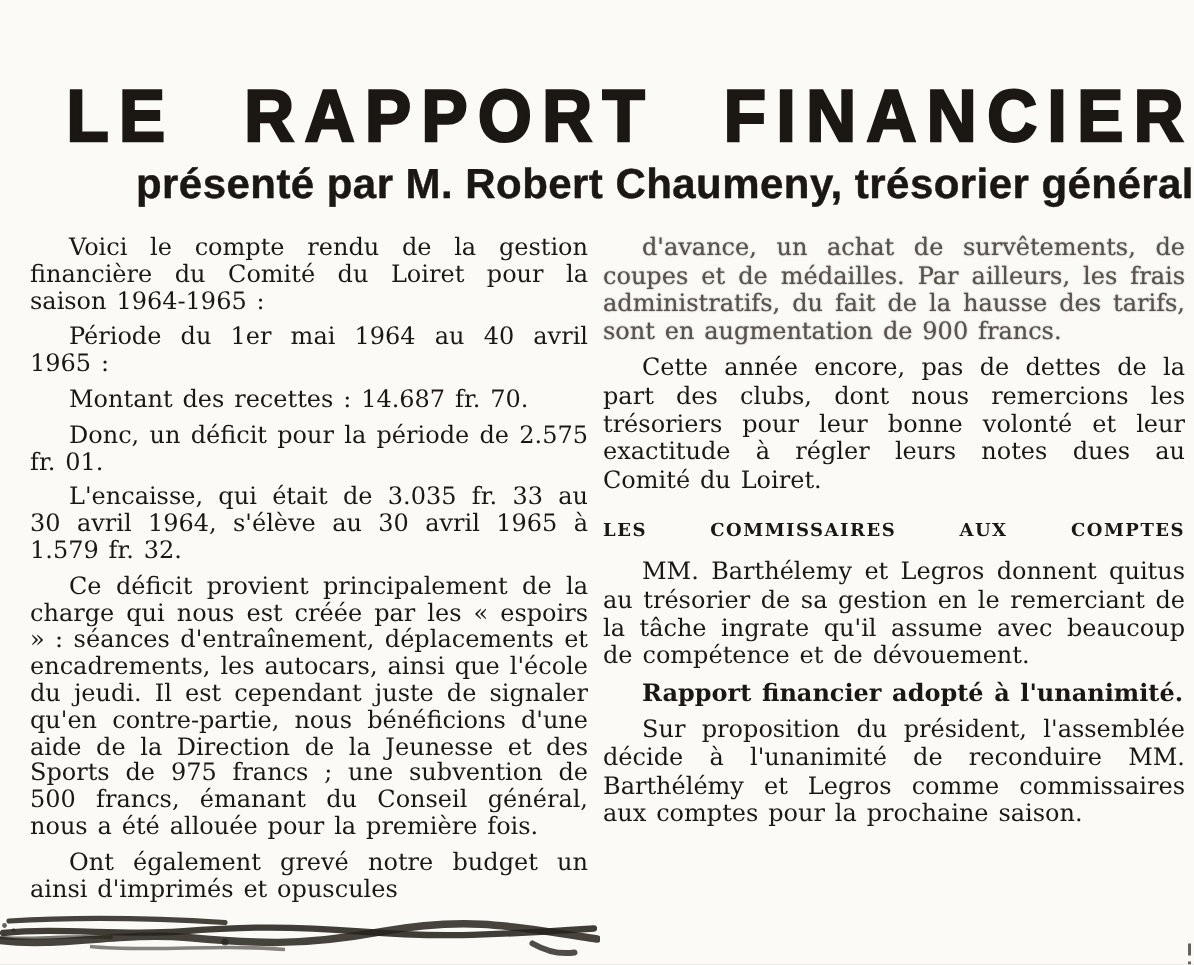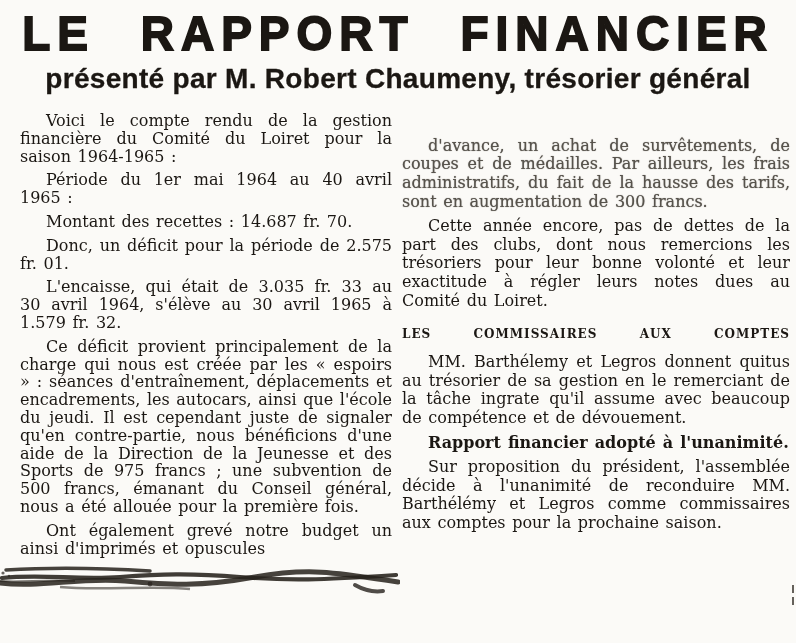--- a/index.html
+++ b/index.html
@@ -5,21 +5,21 @@
   html,body{margin:0;padding:0;background:#ddd;}
   .page{
     position:relative;
     width:796px;height:643px;
     background:var(--paper,#fbfaf7);
     color:var(--ink,#1b1713);
     overflow:hidden;
     box-sizing:border-box;
   }
   
-  .masthead{padding-top:8px;text-align:center;}
+  .masthead{padding-top:8px;text-align:right;margin-top:44px;}
   .title{
     font-family:"Liberation Sans",sans-serif;
     font-weight:bold;
     font-size:46px;line-height:50px;
     letter-spacing:7px;word-spacing:26px;
     -webkit-text-stroke:1.7px currentColor;
     transform:scaleY(1.06);
     margin:0;
     white-space:nowrap;
   }
@@ -34,21 +34,20 @@
   }
   
   .columns{
     display:flex;gap:10px;
     padding:15px 6px 0 20px;
     font-family:"DejaVu Serif",serif;
     font-size:16px;
     text-align:justify;
     word-spacing:1.5px;
     hyphens:auto;
-    align-items:center;
   }
   .col-left{width:372px;line-height:17.8px;}
   .col-right{width:388px;line-height:18.6px;}
   .columns p{margin:0 0 6px;text-indent:26px;}
   .faded{color:var(--faded-ink,#57534c);text-shadow:0 0 1px rgba(87,83,76,.75);}
   .section-heading{
     font-family:"DejaVu Serif",serif;
     font-weight:bold;
     font-size:12px;line-height:20px;
     letter-spacing:1px;
@@ -79,21 +78,21 @@
       <p>Voici le compte rendu de la gestion financière du Comité du Loiret pour la saison 1964-1965 :</p>
       <p>Période du 1er mai 1964 au 40 avril 1965 :</p>
       <p>Montant des recettes : 14.687 fr. 70.</p>
       <p>Donc, un déficit pour la période de 2.575 fr. 01.</p>
       <p>L'encaisse, qui était de 3.035 fr. 33 au 30 avril 1964, s'élève au 30 avril 1965 à 1.579 fr. 32.</p>
       <p>Ce déficit provient principalement de la charge qui nous est créée par les « espoirs » : séances d'entraînement, déplacements et encadrements, les autocars, ainsi que l'école du jeudi. Il est cependant juste de signaler qu'en contre-partie, nous bénéficions d'une aide de la Direction de la Jeunesse et des Sports de 975 francs ; une subvention de 500 francs, émanant du Conseil général, nous a été allouée pour la première fois.</p>
       <p>Ont également grevé notre budget un ainsi d'imprimés et opuscules</p>
     </div>
 
     <div class="col-right">
-      <p class="faded">d'avance, un achat de survêtements, de coupes et de médailles. Par ailleurs, les frais administratifs, du fait de la hausse des tarifs, sont en augmentation de 300 francs.</p>
+      <p class="faded">d'avance, un achat de survêtements, de coupes et de médailles. Par ailleurs, les frais administratifs, du fait de la hausse des tarifs, sont en augmentation de 900 francs.</p>
       <p>Cette année encore, pas de dettes de la part des clubs, dont nous remercions les trésoriers pour leur bonne volonté et leur exactitude à régler leurs notes dues au Comité du Loiret.</p>
       <h2 class="section-heading">LES COMMISSAIRES AUX COMPTES</h2>
       <p>MM. Barthélemy et Legros donnent quitus au trésorier de sa gestion en le remerciant de la tâche ingrate qu'il assume avec beaucoup de compétence et de dévouement.</p>
       <p class="note">Rapport financier adopté à l'unanimité.</p>
       <p class="gap-top">Sur proposition du président, l'assemblée décide à l'unanimité de reconduire MM. Barthélémy et Legros comme commissaires aux comptes pour la prochaine saison.</p>
     </div>
 
   </div>
 
   <svg class="artifact smear-left" width="398" height="24" viewBox="0 0 398 24">

